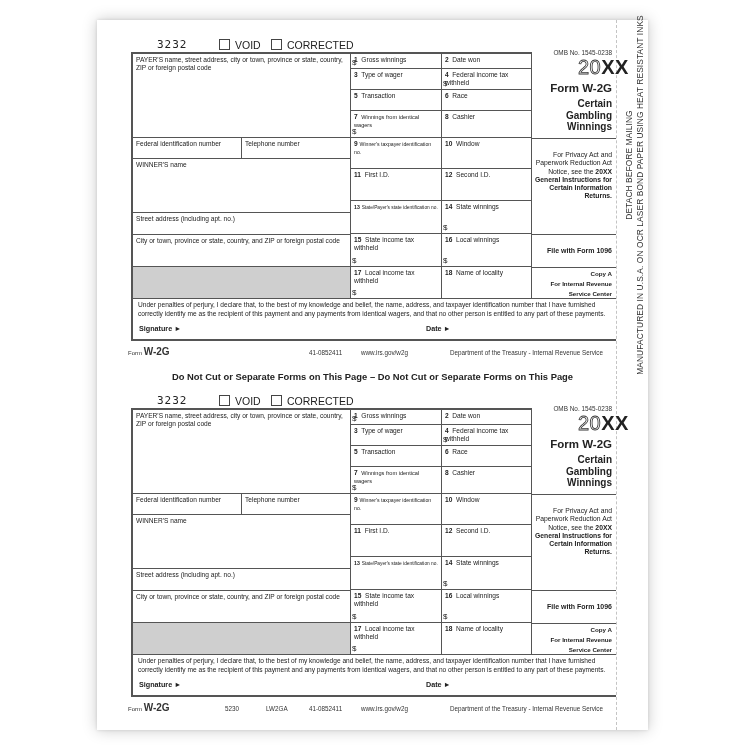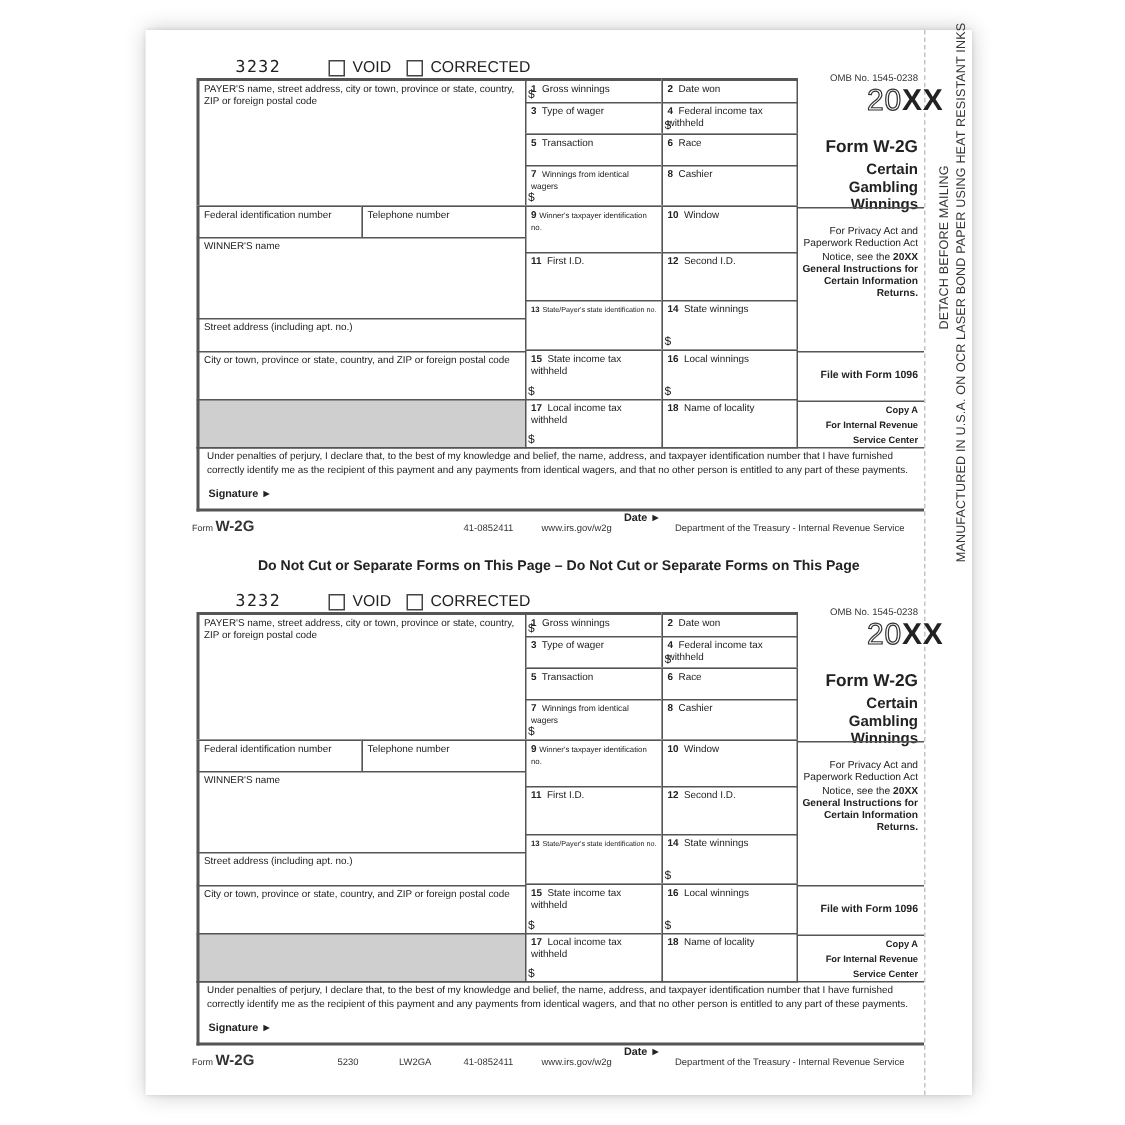--- a/index.html
+++ b/index.html
@@ -7,38 +7,38 @@
          font-family:"Liberation Sans", sans-serif; color:#222; }
   .paper { position:absolute; left:97px; top:20px; width:551px; height:710px; background:#fff;
            box-shadow: 0 0 14px rgba(0,0,0,0.22), 0 0 3px rgba(0,0,0,0.12); }
   .stub-line { position:absolute; left:616px; top:20px; width:0; height:710px;
                border-left:1px dashed #c4c4c4; }
   .vert { position:absolute; transform-origin: left top; transform: rotate(-90deg);
           font-size:8.4px; color:#333; white-space:nowrap; letter-spacing:0.1px; text-align:center; }
   .form { position:absolute; left:131px; width:485px; }
   .topline { position:absolute; top:-14px; left:12px; height:14px; width:400px; }
   .formnum { position:absolute; left:14px; top:0; font-family:"DejaVu Sans Mono", monospace; font-size:11px; letter-spacing:1px; color:#222; }
-  .chk { position:absolute; top:1px; font-size:10.5px; color:#222; display:flex; align-items:flex-end; }
+  .chk { position:absolute; top:1px; font-size:10.5px; color:#222; display:flex; align-items:flex-start; }
   .box { display:inline-block; width:9px; height:9px; border:1px solid #444; margin-right:5px; background:#fff; }
   .grid { position:absolute; left:0; top:0; width:485px; height:289px; }
   .cell { position:absolute; box-sizing:border-box; border:1px solid #555; font-size:6.6px; color:#222; padding:2px 3px; line-height:1.25; background:#fff; }
   .cell b { font-weight:bold; }
   .small { font-size:5.2px; }
   .dollar { position:absolute; left:1px; bottom:0px; font-size:8px; color:#222; }
   .grey { background:#cfcfcf; }
   .perjury { position:absolute; left:0; top:246px; width:401px; height:43px; box-sizing:border-box;
              border:1px solid #555; border-bottom:2px solid #555; border-left:2px solid #555; font-size:6.6px; padding:2px 5px; line-height:1.3; }
   .sig { position:absolute; left:6px; top:25px; font-weight:bold; font-size:7.2px; }
-  .date { position:absolute; left:283px; top:25px; font-weight:bold; font-size:7.2px;margin-top:16px; }
+  .date { position:absolute; left:293px; top:25px; font-weight:bold; font-size:7.2px; }
   .right { position:absolute; left:401px; top:-3px; width:84px; text-align:right; box-sizing:border-box; padding-right:4px; }
   .omb { font-size:6.4px; color:#333; margin-top:0; }
   .year { font-size:20px; font-weight:bold; line-height:22px; letter-spacing:0.5px; }
   .year .y1 { color:#fff; -webkit-text-stroke:0.8px #333; font-weight:normal;margin-left:46px; }
   .year .y2 { color:#222; }
-  .fname { font-size:11.5px; font-weight:bold; margin-top:14px; }
+  .fname { font-size:11.5px; font-weight:bold; margin-top:4px; }
   .ftitle { font-size:10px; font-weight:bold; line-height:11.5px; margin-top:4px; }
   .rblock { position:absolute; left:401px; width:84px; box-sizing:border-box; border-top:1px solid #555; text-align:right; padding-right:4px; font-size:6.8px; line-height:8.3px; }
   .footer { position:absolute; top:296px; left:-3px; width:480px; height:12px; font-size:6.3px; color:#333; }
   .footer .fw { position:absolute; left:0; top:-2px; font-size:6px; }
   .footer .fw b { font-size:10px; }
   .notice { position:absolute; left:97px; width:551px; text-align:center; top:371px; font-weight:bold; font-size:9.4px; color:#222; }
 </style>
 </head>
 <body>
 

